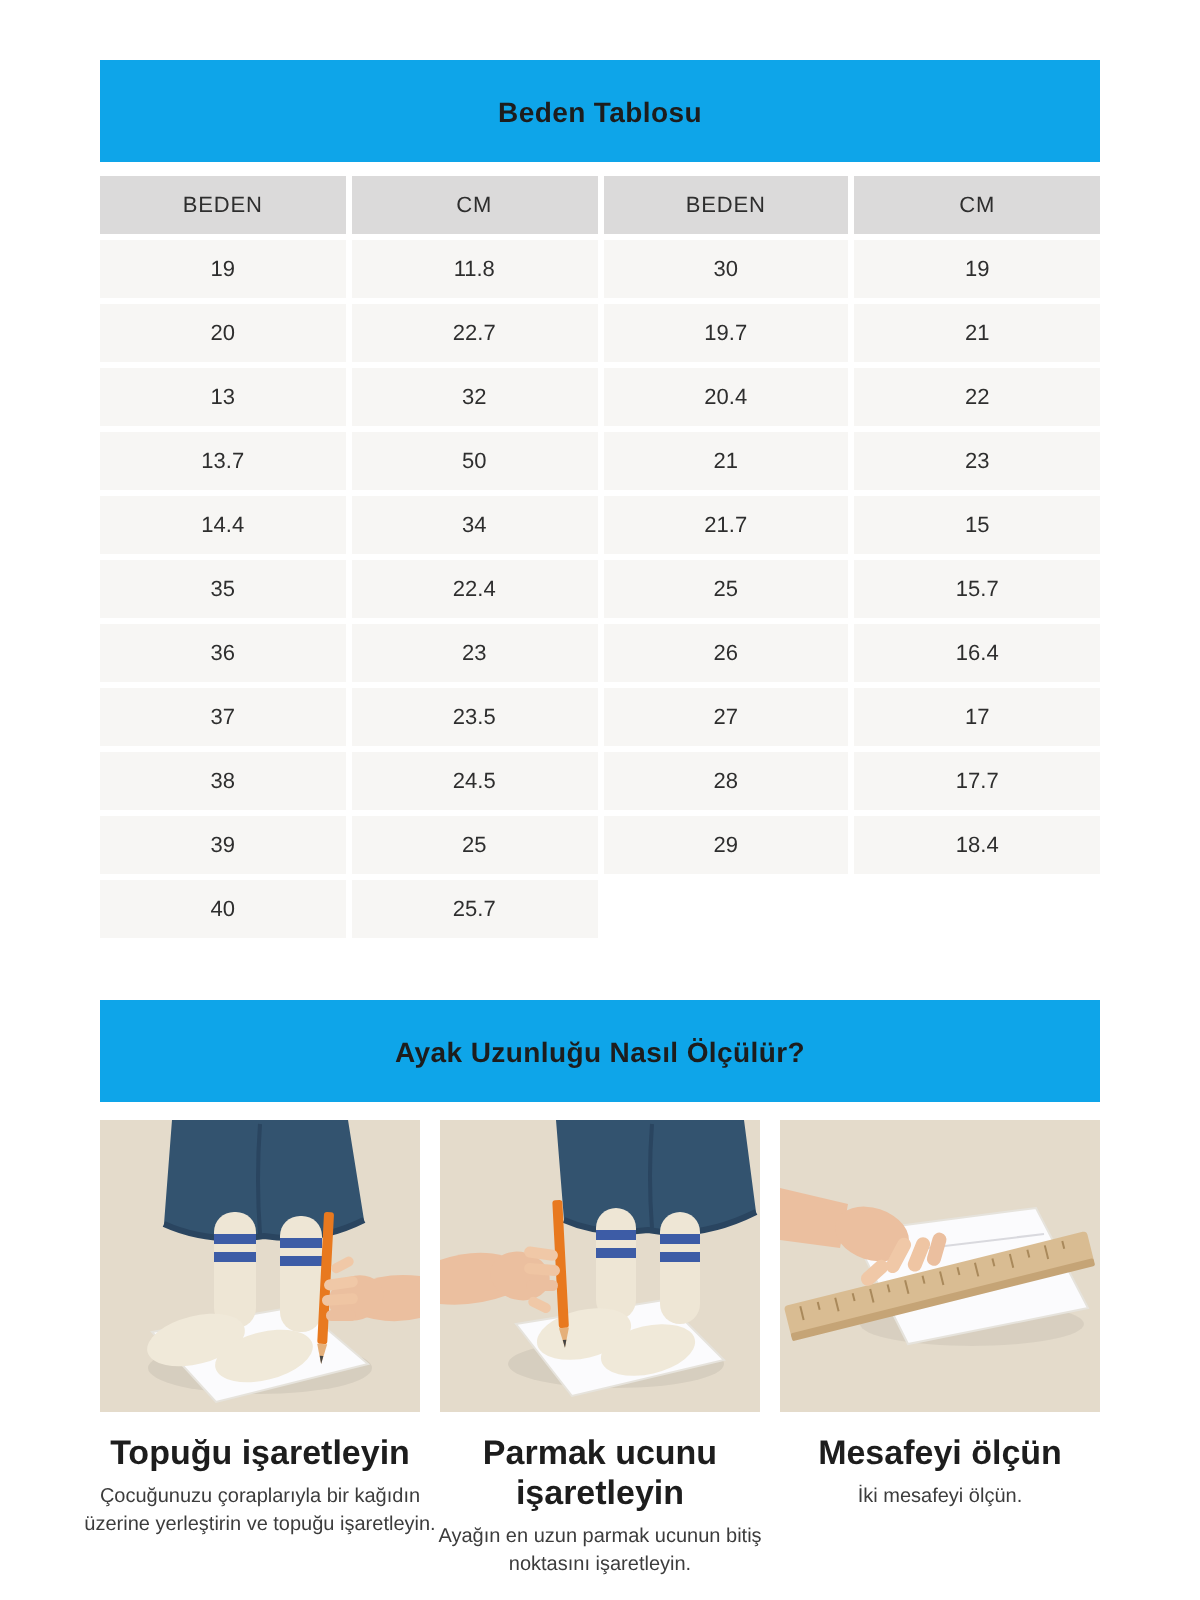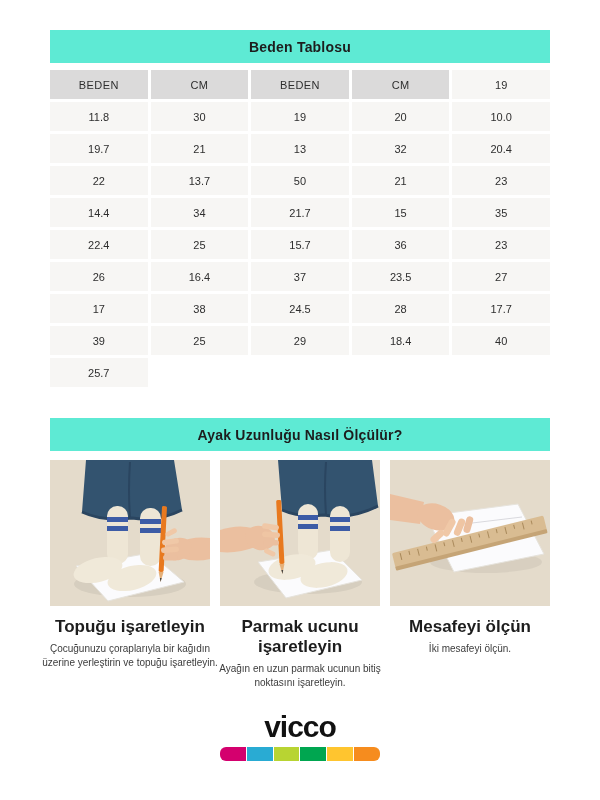--- a/index.html
+++ b/index.html
@@ -3,26 +3,26 @@
 <meta charset="utf-8">
 <style>
   html,body{margin:0;padding:0;}
   body{
     width:600px;height:800px;overflow:hidden;background:#ffffff;
     font-family:"Liberation Sans",sans-serif;color:#1d1d1d;
     -webkit-font-smoothing:antialiased;
   }
   .page{padding:30px 50px 0 50px;width:500px;}
   .section-bar{
-    background:#5eead4;height:33px;display:flex;align-items:center;justify-content:center;
+    background:#0ea5e9;height:51px;display:flex;align-items:center;justify-content:center;
   }
   .section-bar .bar-title{font-size:14px;font-weight:bold;letter-spacing:.2px;}
   .size-table{
     margin-top:7px;
-    display:grid;grid-template-columns:repeat(5,1fr);gap:3px;
+    display:grid;grid-template-columns:repeat(4,1fr);gap:3px;
   }
   .size-table .th{
     background:#DBDADA;height:29px;display:flex;align-items:center;justify-content:center;
     font-size:11px;color:#2e2e2e;letter-spacing:.4px;
   }
   .size-table .td{
     background:#F7F6F4;height:29px;display:flex;align-items:center;justify-content:center;
     font-size:11px;color:#2e2e2e;
   }
   .measure-bar{margin-top:31px;}
@@ -58,21 +58,21 @@
   <div class="size-table">
       <div class="th">BEDEN</div>
       <div class="th">CM</div>
       <div class="th">BEDEN</div>
       <div class="th">CM</div>
       <div class="td">19</div>
       <div class="td">11.8</div>
       <div class="td">30</div>
       <div class="td">19</div>
       <div class="td">20</div>
-      <div class="td">10.0</div>
+      <div class="td">22.7</div>
       <div class="td">19.7</div>
       <div class="td">21</div>
       <div class="td">13</div>
       <div class="td">32</div>
       <div class="td">20.4</div>
       <div class="td">22</div>
       <div class="td">13.7</div>
       <div class="td">50</div>
       <div class="td">21</div>
       <div class="td">23</div>

